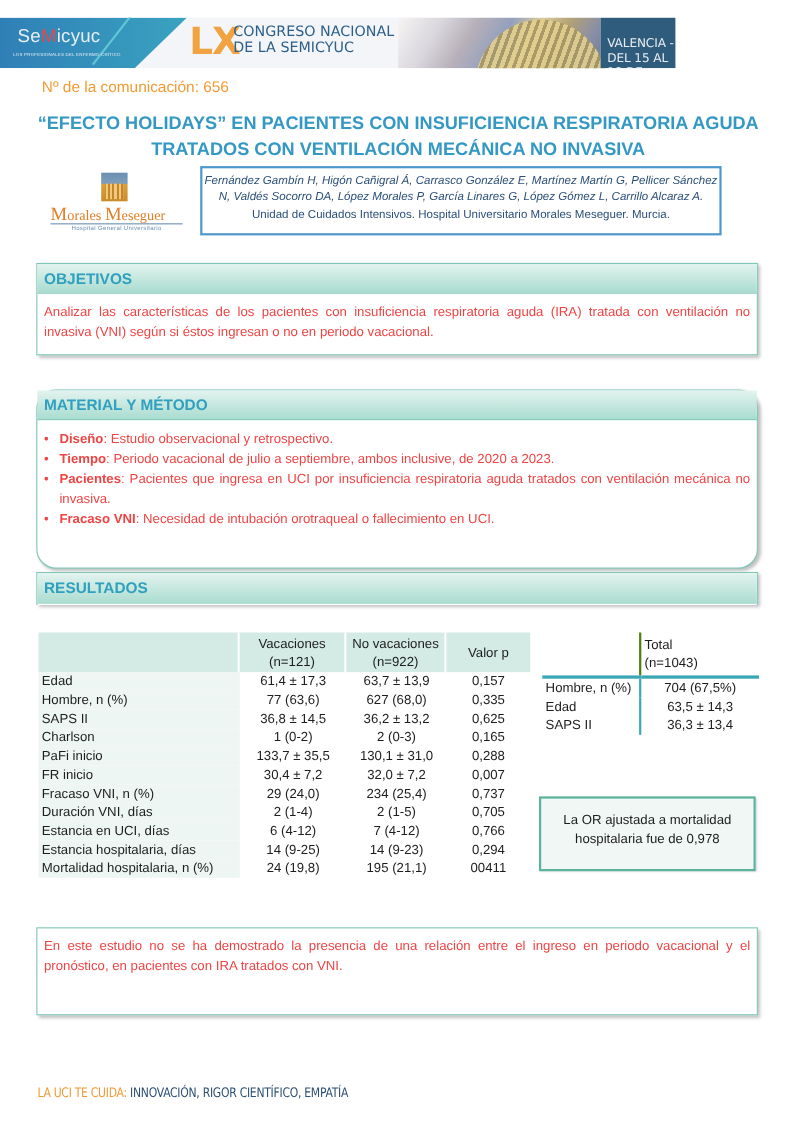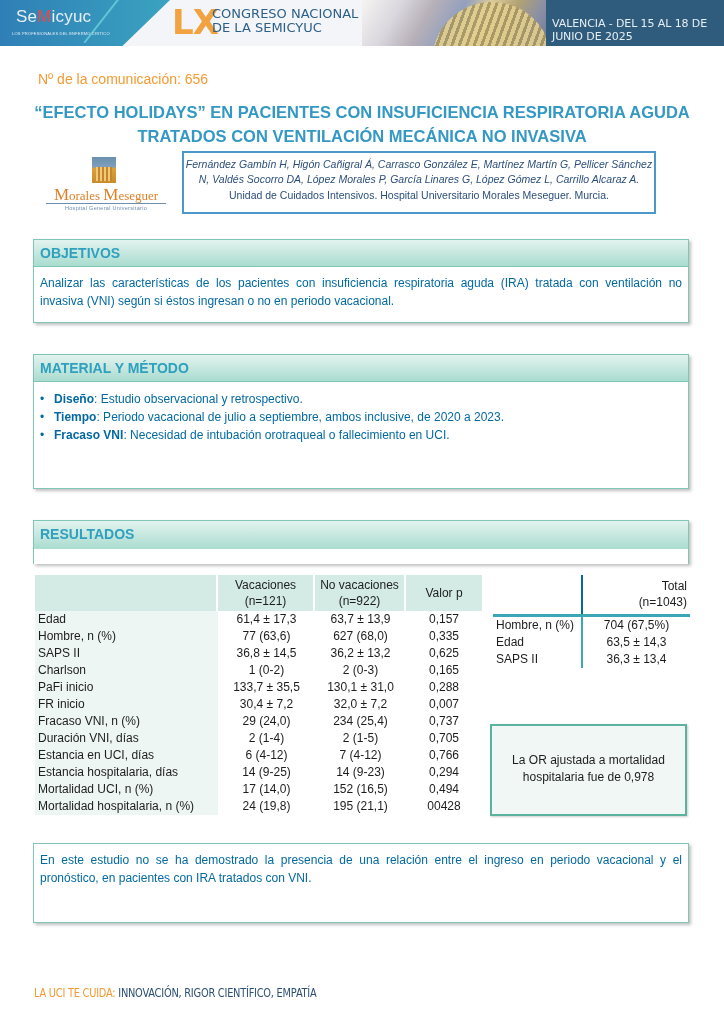--- a/index.html
+++ b/index.html
@@ -1,20 +1,20 @@
 <!DOCTYPE html>
 <html><head>
 <meta charset="utf-8">
 <style>
   * { box-sizing: border-box; margin: 0; padding: 0; }
   html, body { width: 724px; height: 1024px; background: #ffffff; overflow: hidden; }
   body { font-family: "Liberation Sans", "DejaVu Sans", sans-serif; color: #222; position: relative; }
 
   
-  .banner { position: absolute; left: 0; top: 0; width: 724px; height: 46px; overflow: hidden; background: #f3f5f8; }
+  .banner { position: absolute; left: 0; top: 16px; width: 614px; height: 46px; overflow: hidden; background: #f3f5f8; }
   .banner-left { position: absolute; left: 0; top: 0; width: 170px; height: 46px;
     background: linear-gradient(90deg, #2f7fb6 0%, #3aa3c0 100%);
     clip-path: polygon(0 0, 100% 0, 72% 100%, 0 100%); }
   .banner-left-line { position: absolute; left: 118px; top: -2px; width: 2px; height: 56px; background: #63c6d6; transform: rotate(38deg); transform-origin: top left; }
   .logo-semi { position: absolute; left: 16px; top: 7px; color: #e7eef5; font-size: 17px; letter-spacing: 0.2px; }
   .logo-semi .m { color: #e34a4a; }
   .logo-sub { position: absolute; left: 12px; top: 31px; color: #e7eef5; font-size: 4px; letter-spacing: 0.2px; text-transform: uppercase; }
   .lx { position: absolute; left: 172px; top: 2px; color: #f2a341; font-size: 34px; font-weight: bold; font-family: "DejaVu Sans", sans-serif; letter-spacing: -1px; line-height: 40px; }
   .congreso { position: absolute; left: 212px; top: 7px; color: #2c5f8a; font-size: 13px; line-height: 14px; font-family: "DejaVu Sans", sans-serif; }
   .photo { position: absolute; left: 362px; top: 0; width: 184px; height: 46px;
@@ -22,55 +22,55 @@
   .photo-arc { position: absolute; left: 432px; top: 2px; width: 120px; height: 70px; border-radius: 60px 60px 0 0; background: repeating-linear-gradient(110deg, #e2cf8d 0 4px, #a79664 4px 7px); opacity: .9; }
   .dateband { position: absolute; left: 546px; top: 0; width: 178px; height: 46px; background: #2f5c7c; }
   .datetext { position: absolute; left: 552px; top: 17px; color: #e6edf3; font-size: 11px; font-family: "DejaVu Sans", sans-serif; letter-spacing: -0.1px; }
 
   .comm { position: absolute; left: 38px; top: 71px; color: #f39a33; font-size: 14px; }
   .title { position: absolute; left: 20px; top: 100px; width: 684px; text-align: center; color: #3498c4; font-weight: bold; font-size: 16.5px; line-height: 24px; }
 
   .hosp-logo { position: absolute; left: 46px; top: 157px; width: 120px; height: 56px; }
   .hosp-bldg { position: absolute; left: 46px; top: 0; width: 24px; height: 26px; background: linear-gradient(180deg, #6b8fb0 0%, #7f9fbd 40%, #d9a13c 41%, #c98c2a 100%); }
   .hosp-bldg::after { content: ""; position: absolute; left: 4px; top: 10px; width: 16px; height: 14px; background: repeating-linear-gradient(90deg, #f1c978 0 2px, #c3862c 2px 4px); }
-  .hosp-name { position: absolute; left: 0; top: 28px; width: 120px; text-align: center; color: #e0812a; font-size: 13px; font-family: "Liberation Serif", serif; }
+  .hosp-name { position: absolute; left: 0; top: 28px; width: 120px; color: #e0812a; font-size: 13px; font-family: "Liberation Serif", serif; }
   .hosp-name .big { font-size: 17px; }
   .hosp-sub { position: absolute; left: 0; top: 46px; width: 120px; text-align: center; color: #6d8db1; font-size: 5.5px; letter-spacing: 0.3px; border-top: 1px solid #6d8db1; padding-top: 1px; }
 
   .authors { position: absolute; left: 182px; top: 151px; width: 474px; height: 63px; border: 2px solid #4d98cb; text-align: center; padding-top: 4px; }
   .authors .names { color: #2b4f7a; font-style: italic; font-size: 10.5px; line-height: 15px; }
   .authors .inst { color: #2b4f7a; font-size: 10.5px; line-height: 16px; }
 
   .section { position: absolute; left: 33px; width: 656px; border: 1.5px solid #7fc6b7; background: #fff; box-shadow: 2px 2px 3px rgba(0,0,0,0.25); }
   .section-head { height: 27px; background: linear-gradient(180deg, #e3f3ef 0%, #a9dccf 100%); border-bottom: 1.5px solid #7fc6b7; color: #2fa0be; font-weight: bold; font-size: 14px; line-height: 27px; padding-left: 6px; }
-  .section-body { padding: 7px 6px 6px 6px; font-size: 12px; line-height: 18px; color: #0369a1; text-align: justify; }
+  .section-body { padding: 7px 6px 6px 6px; font-size: 12px; line-height: 18px; color: #ef4444; text-align: justify; }
   .bullets { list-style: none; }
   .bullets li { position: relative; padding-left: 14px; }
   .bullets li::before { content: "•"; position: absolute; left: 0; top: 0; }
   .bullets b { font-weight: bold; }
 
   
   .main-table { position: absolute; left: 35px; top: 575px; border-collapse: separate; border-spacing: 0; font-size: 12px; color: #1d1d1d; }
   .main-table td, .main-table th { padding: 0 3px; height: 17px; line-height: 17px; }
   .main-table th { font-weight: normal; background: #d3ebe4; height: 36px; line-height: 16px; vertical-align: middle; text-align: center; border-right: 2px solid #fff; }
   .main-table td.lbl { background: #eef6f4; width: 183px; text-align: left; }
   .main-table td.val { text-align: center; }
   .main-table .c1 { width: 97px; }
   .main-table .c2 { width: 91px; }
   .main-table .c3 { width: 76px; }
   .main-table th.h0 { width: 183px; }
 
   .total-table { position: absolute; left: 493px; top: 575px; font-size: 12px; color: #1d1d1d; border-collapse: collapse; }
   .total-table td { height: 17px; line-height: 17px; padding: 0 3px; }
   .total-table .th-empty { width: 89px; }
-  .total-table .th-total { text-align: right; height: 40px; line-height: 16px; border-left: 2px solid #0369a1; width: 108px; vertical-align: middle; }
+  .total-table .th-total { text-align: left; height: 40px; line-height: 16px; border-left: 2px solid #4d7c0f; width: 108px; vertical-align: middle; }
   .total-table tr.sep td { border-top: 3px solid #3aa7b5; }
   .total-table td.v { text-align: center; border-left: 2px solid #3aa7b5; }
 
-  .or-box { position: absolute; left: 490px; top: 724px; width: 197px; height: 92px; background: #f0f7f5; border: 2.5px solid #5cb39d; text-align: center; font-size: 12px; line-height: 17px; color: #1d1d1d; padding-top: 26px; box-shadow: 1px 1px 2px rgba(0,0,0,0.2); }
+  .or-box { position: absolute; left: 490px; top: 724px; width: 197px; height: 68px; background: #f0f7f5; border: 2.5px solid #5cb39d; text-align: center; font-size: 12px; line-height: 17px; color: #1d1d1d; padding-top: 11px; box-shadow: 1px 1px 2px rgba(0,0,0,0.2); }
 
   .footer-slogan { position: absolute; left: 34px; top: 986px; font-size: 12px; font-family: "DejaVu Sans", sans-serif; letter-spacing: -0.3px; transform: scaleX(0.82); transform-origin: left; white-space: nowrap; }
   .footer-slogan .o { color: #f09a35; }
   .footer-slogan .b { color: #2d4f73; }
 </style>
 </head>
 <body>
 
 <div class="banner">
   <div class="banner-left"></div>
@@ -105,32 +105,33 @@
   <div class="names">Fernández Gambín H, Higón Cañigral Á, Carrasco González E, Martínez Martín G, Pellicer Sánchez</div>
   <div class="names">N, Valdés Socorro DA, López Morales P, García Linares G, López Gómez L, Carrillo Alcaraz A.</div>
   <div class="inst">Unidad de Cuidados Intensivos. Hospital Universitario Morales Meseguer. Murcia.</div>
 </div>
 
 <div class="section" style="top:239px; height:84px;">
   <div class="section-head">OBJETIVOS</div>
   <div class="section-body">Analizar las características de los pacientes con insuficiencia respiratoria aguda (IRA) tratada con ventilación no invasiva (VNI) según si éstos ingresan o no en periodo vacacional.</div>
 </div>
 
-<div class="section" style="top:354px; height:135px;">
+<div class="section" style="top:354px; height:163px;border-radius:18px;">
   <div class="section-head">MATERIAL Y MÉTODO</div>
   <div class="section-body" style="padding-top:8px;">
     <ul class="bullets">
       <li><b>Diseño</b><span>: Estudio observacional y retrospectivo.</span></li>
       <li><b>Tiempo</b><span>: Periodo vacacional de julio a septiembre, ambos inclusive, de 2020 a 2023.</span></li>
+      <li><b>Pacientes</b><span>: Pacientes que ingresa en UCI por insuficiencia respiratoria aguda tratados con ventilación mecánica no invasiva.</span></li>
       <li><b>Fracaso VNI</b><span>: Necesidad de intubación orotraqueal o fallecimiento en UCI.</span></li>
     </ul>
   </div>
 </div>
 
-<div class="section" style="top:520px; height:44px; border-bottom:none;">
+<div class="section" style="top:520px; height:30px; border-bottom:none;">
   <div class="section-head" style="border-bottom:none; height:28px;">RESULTADOS</div>
 </div>
 
 <table class="main-table">
   <thead>
     <tr>
       <th class="h0"></th>
       <th class="c1">
           <div>Vacaciones</div>
           <div>(n=121)</div>
@@ -197,30 +198,24 @@
         <td class="val c2">7 (4-12)</td>
         <td class="val c3">0,766</td>
       </tr>
       <tr>
         <td class="lbl">Estancia hospitalaria, días</td>
         <td class="val c1">14 (9-25)</td>
         <td class="val c2">14 (9-23)</td>
         <td class="val c3">0,294</td>
       </tr>
       <tr>
-        <td class="lbl">Mortalidad UCI, n (%)</td>
-        <td class="val c1">17 (14,0)</td>
-        <td class="val c2">152 (16,5)</td>
-        <td class="val c3">0,494</td>
-      </tr>
-      <tr>
         <td class="lbl">Mortalidad hospitalaria, n (%)</td>
         <td class="val c1">24 (19,8)</td>
         <td class="val c2">195 (21,1)</td>
-        <td class="val c3">00428</td>
+        <td class="val c3">00411</td>
       </tr>
     </tbody>
 </table>
 
 <table class="total-table">
   <tbody>
       <tr>
     <td class="th-empty"></td>
     <td class="th-total">
           <div>Total</div>

